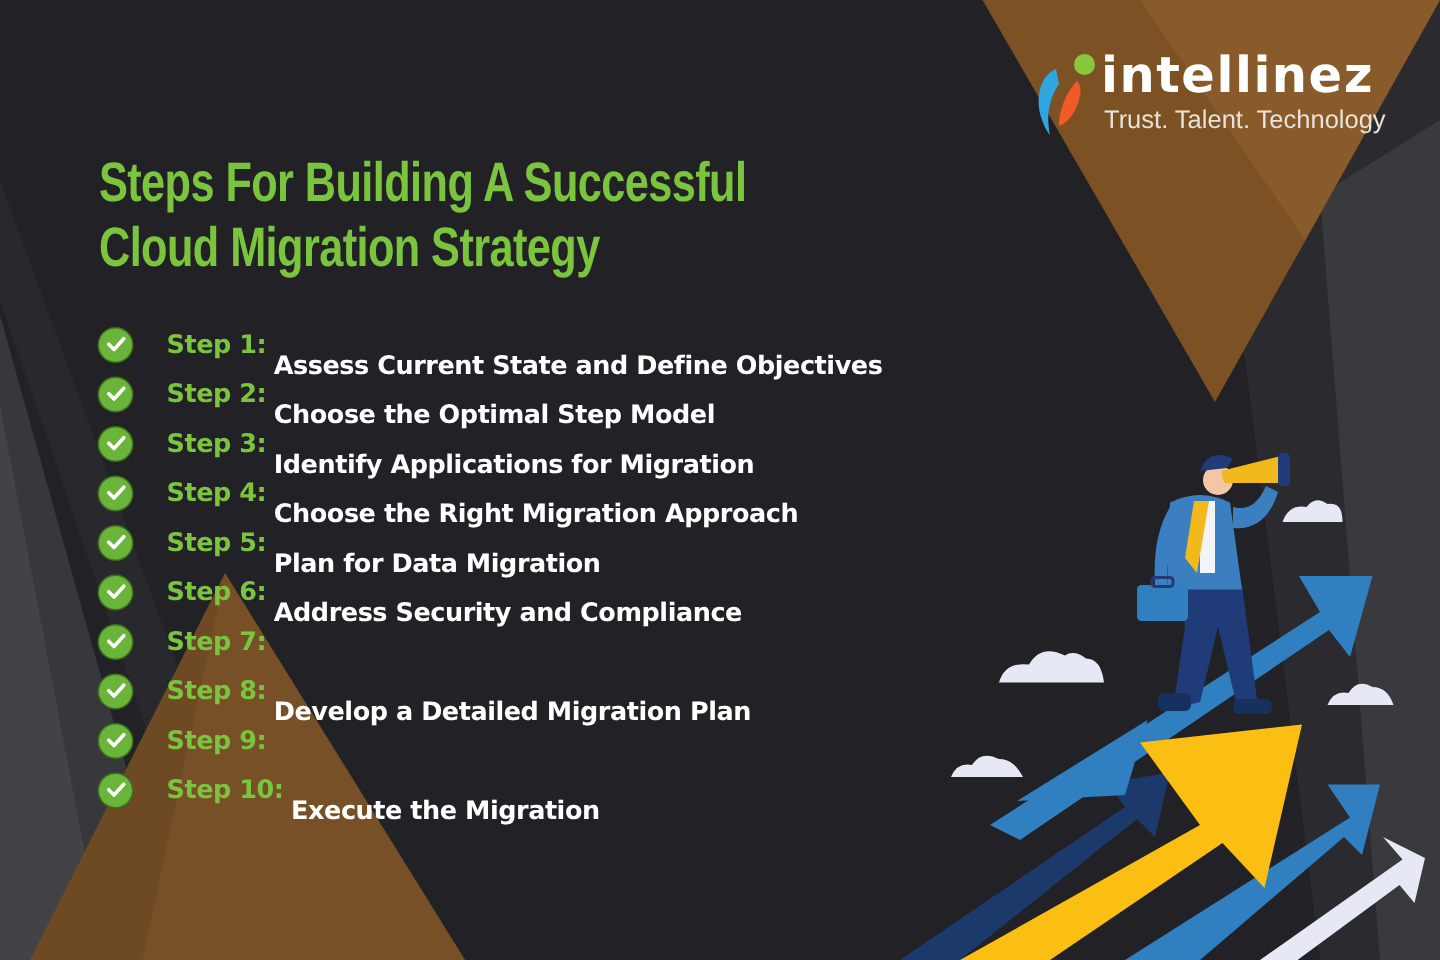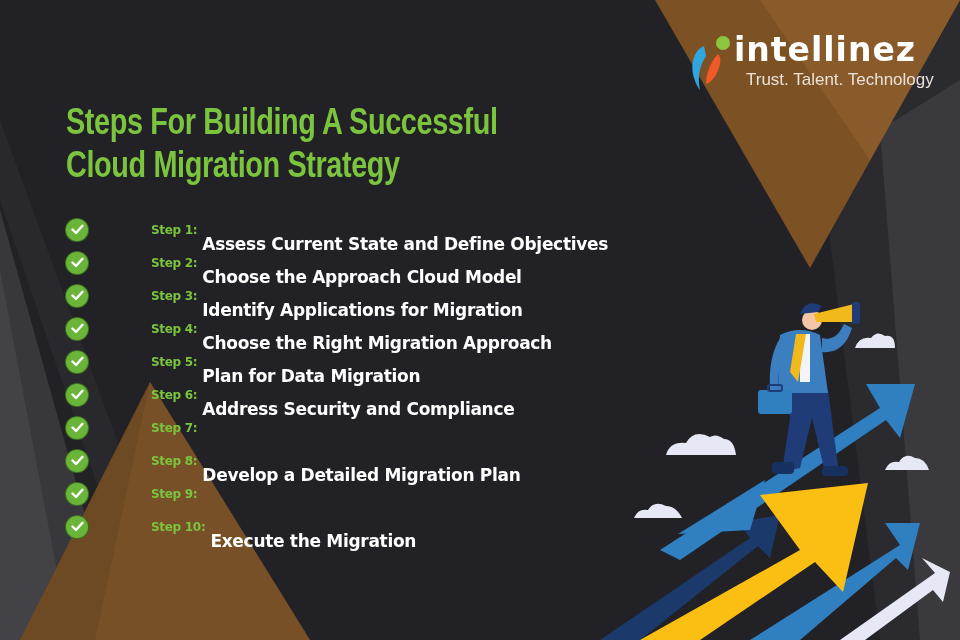--- a/index.html
+++ b/index.html
@@ -1,26 +1,26 @@
 <!DOCTYPE html>
 <html><head>
   <meta charset="utf-8">
   <style>
     html, body { margin: 0; padding: 0; }
     body { width: 960px; height: 640px; overflow: hidden; background: #222126; position: relative; font-family: "Liberation Sans", sans-serif; }
     .bg { position: absolute; left: 0; top: 0; width: 960px; height: 640px; }
     .logo { position: absolute; left: 690px; top: 34px; width: 240px; height: 60px; }
     .logo-mark { position: absolute; left: 0; top: 0; width: 46px; height: 58px; }
     .logo-name { position: absolute; left: 44px; top: -4px; color: #ffffff; font-family: "DejaVu Sans", sans-serif; font-weight: bold; font-size: 33px; letter-spacing: 1px; line-height: 40px; }
-    .logo-tag { position: absolute; left: 56px; top: 36px; color: #e8e2da; font-family: "Liberation Sans", sans-serif; font-size: 17px; line-height: 20px; white-space: nowrap; }
+    .logo-tag { position: absolute; left: 46px; top: 36px; color: #e8e2da; font-family: "Liberation Sans", sans-serif; font-size: 17px; line-height: 20px; white-space: nowrap; }
     .title { position: absolute; left: 66px; top: 100px; color: #7bc43e; font-family: "Liberation Sans", sans-serif; font-weight: bold; font-size: 37px; line-height: 43px; transform: scaleX(0.78); transform-origin: left top; white-space: nowrap; letter-spacing: -0.5px; }
     .steps { position: absolute; left: 66px; top: 213px; margin: 0; padding: 0; list-style: none; }
     .step { height: 33px; display: flex; align-items: center; white-space: nowrap; }
     .check { width: 22px; height: 22px; border-radius: 50%; background: #6ab539; display: inline-flex; align-items: center; justify-content: center; margin-right: 23px; flex: none; box-shadow: 0 0 0 1px #3c6e20; }
-    .step-label { color: #7bc43e; font-family: "DejaVu Sans", sans-serif; font-weight: bold; font-size: 12px; letter-spacing: -0.3px; margin-left: 40px; }
+    .step-label { color: #7bc43e; font-family: "DejaVu Sans", sans-serif; font-weight: bold; font-size: 17px; letter-spacing: -0.3px; }
     .step-text { color: #ffffff; font-family: "DejaVu Sans", sans-serif; font-weight: bold; font-size: 17px; letter-spacing: -0.3px; margin-left: 5px; margin-top: 28px; }
     .illus { position: absolute; left: 600px; top: 290px; width: 360px; height: 350px; }
   </style>
 </head>
 <body>
 
 <svg class="bg" viewBox="0 0 960 640" xmlns="http://www.w3.org/2000/svg">
   <rect width="960" height="640" fill="#222126"></rect>
 
   <polygon points="800,0 960,0 960,640 880,640" fill="#2b2a2f"></polygon>
@@ -62,21 +62,21 @@
       <span class="step-label">Step 1:</span>
       <span class="step-text">Assess Current State and Define Objectives</span>
     </li>
   <li class="step">
       <span class="check">
         <svg width="13" height="11" viewBox="0 0 13 11">
           <path d="M1.5 5.5 L5 9 L11.5 1.8" stroke="#fff" stroke-width="2.4" fill="none" stroke-linecap="round" stroke-linejoin="round"></path>
         </svg>
       </span>
       <span class="step-label">Step 2:</span>
-      <span class="step-text">Choose the Approach Cloud Model</span>
+      <span class="step-text">Choose the Optimal Step Model</span>
     </li>
   <li class="step">
       <span class="check">
         <svg width="13" height="11" viewBox="0 0 13 11">
           <path d="M1.5 5.5 L5 9 L11.5 1.8" stroke="#fff" stroke-width="2.4" fill="none" stroke-linecap="round" stroke-linejoin="round"></path>
         </svg>
       </span>
       <span class="step-label">Step 3:</span>
       <span class="step-text">Identify Applications for Migration</span>
     </li>

